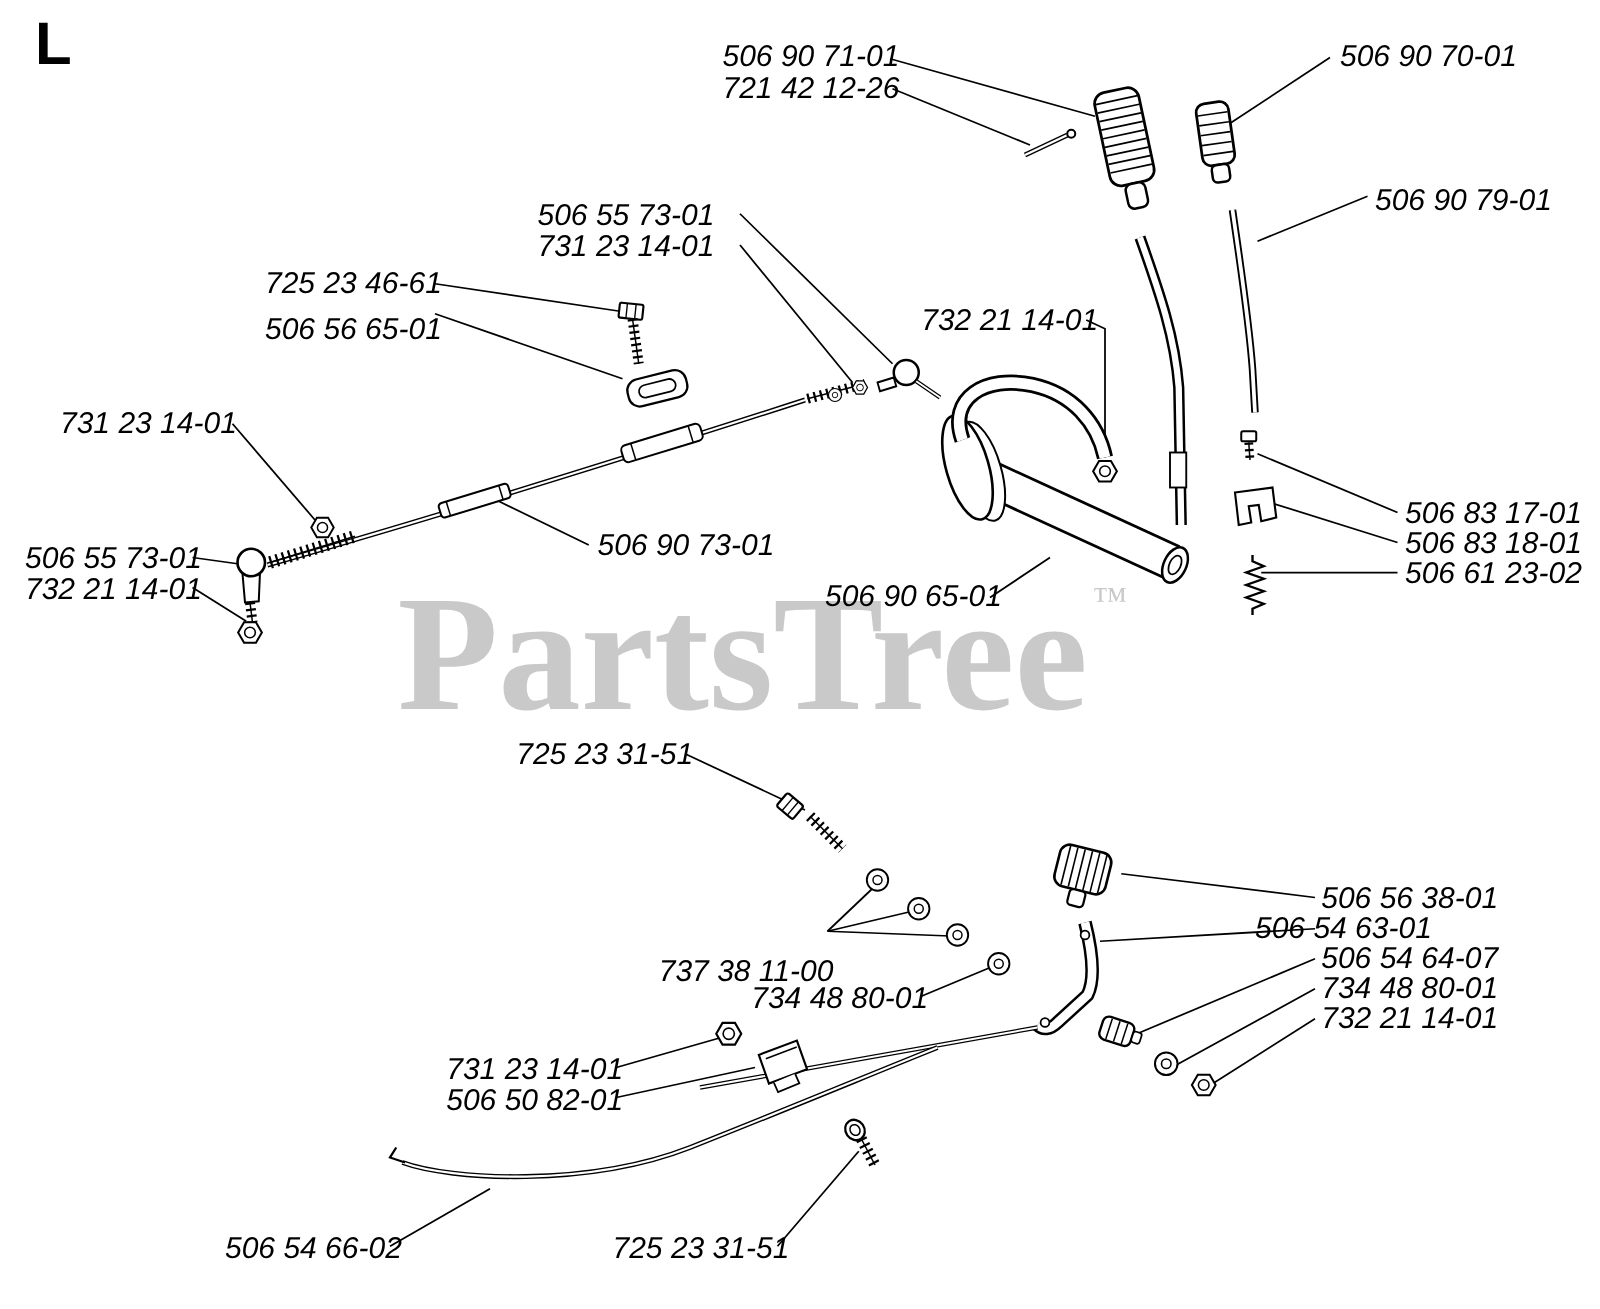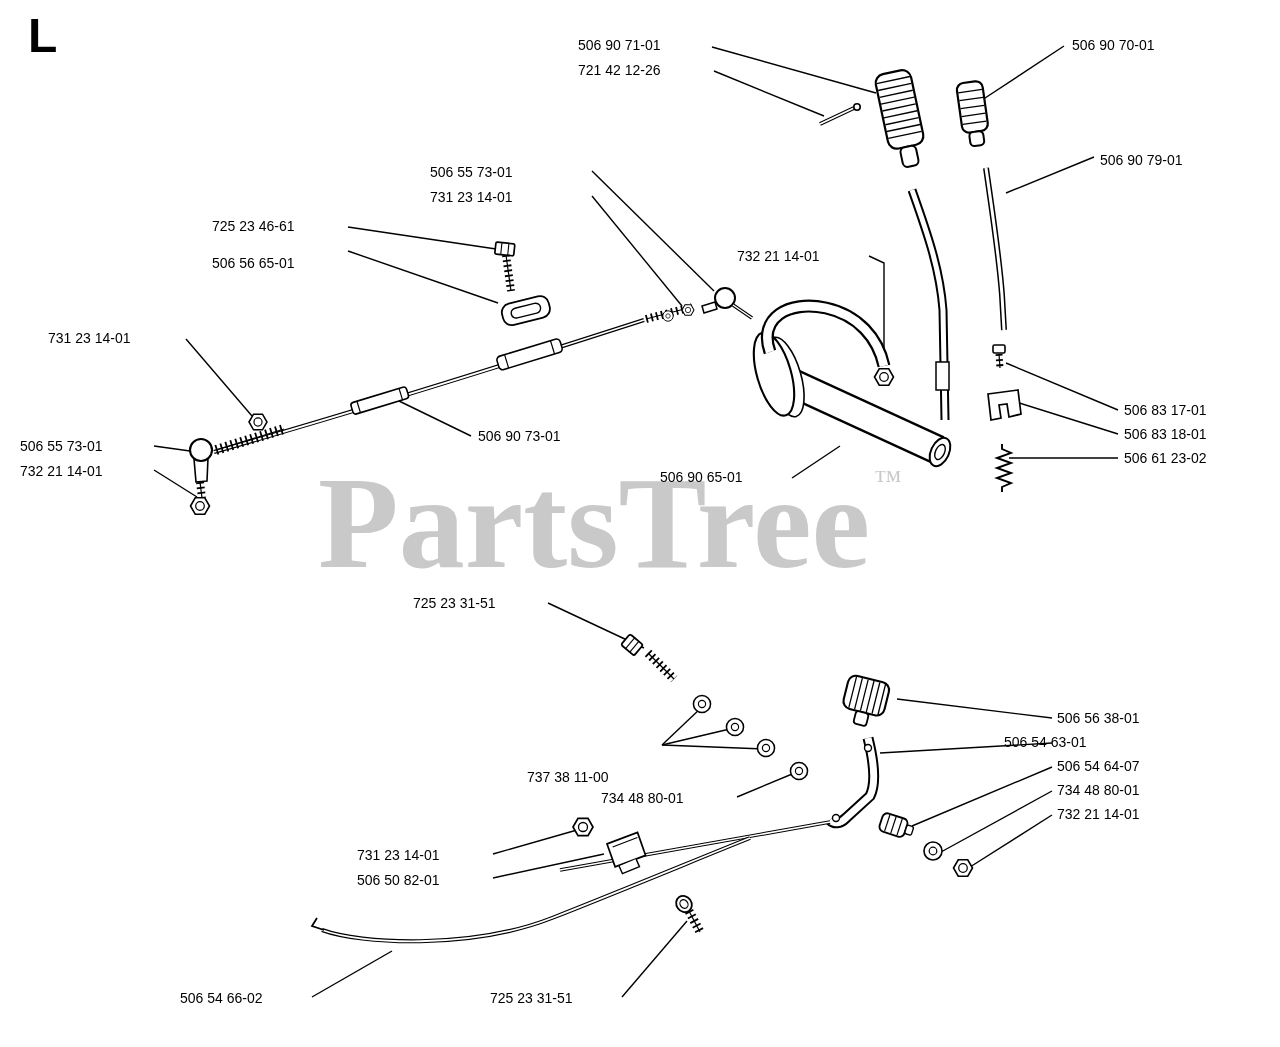--- a/index.html
+++ b/index.html
@@ -6,21 +6,21 @@
   body{width:1280px;height:1047px;position:relative;overflow:hidden;
        font-family:"Liberation Sans",sans-serif;}
   .stage{position:absolute;inset:0;background:#ffffff;}
   .corner-letter{position:absolute;left:28px;top:8px;font-size:48px;font-weight:bold;color:#000;}
   .watermark{position:absolute;left:318px;top:446px;z-index:1;
              font-family:"Liberation Serif",serif;font-weight:700;
              font-size:132px;color:#c9c9c9;white-space:nowrap;user-select:none;}
   .watermark .tm{font-size:28px;position:relative;top:-78px;left:4px;font-weight:400;}
   svg.drawing{position:absolute;left:0;top:0;z-index:2;}
   .labels{position:absolute;inset:0;z-index:3;}
-  .plabel{position:absolute;font-size:14px;line-height:23px;color:#000;white-space:nowrap;}
+  .plabel{position:absolute;font-size:24px;line-height:23px;color:#000;white-space:nowrap;font-style:italic;}
 </style>
 </head>
 <body>
 
 <div class="stage">
 
   <div class="corner-letter">L</div>
 
   <div class="watermark"><span>PartsTree</span><span class="tm">™</span></div>
 

